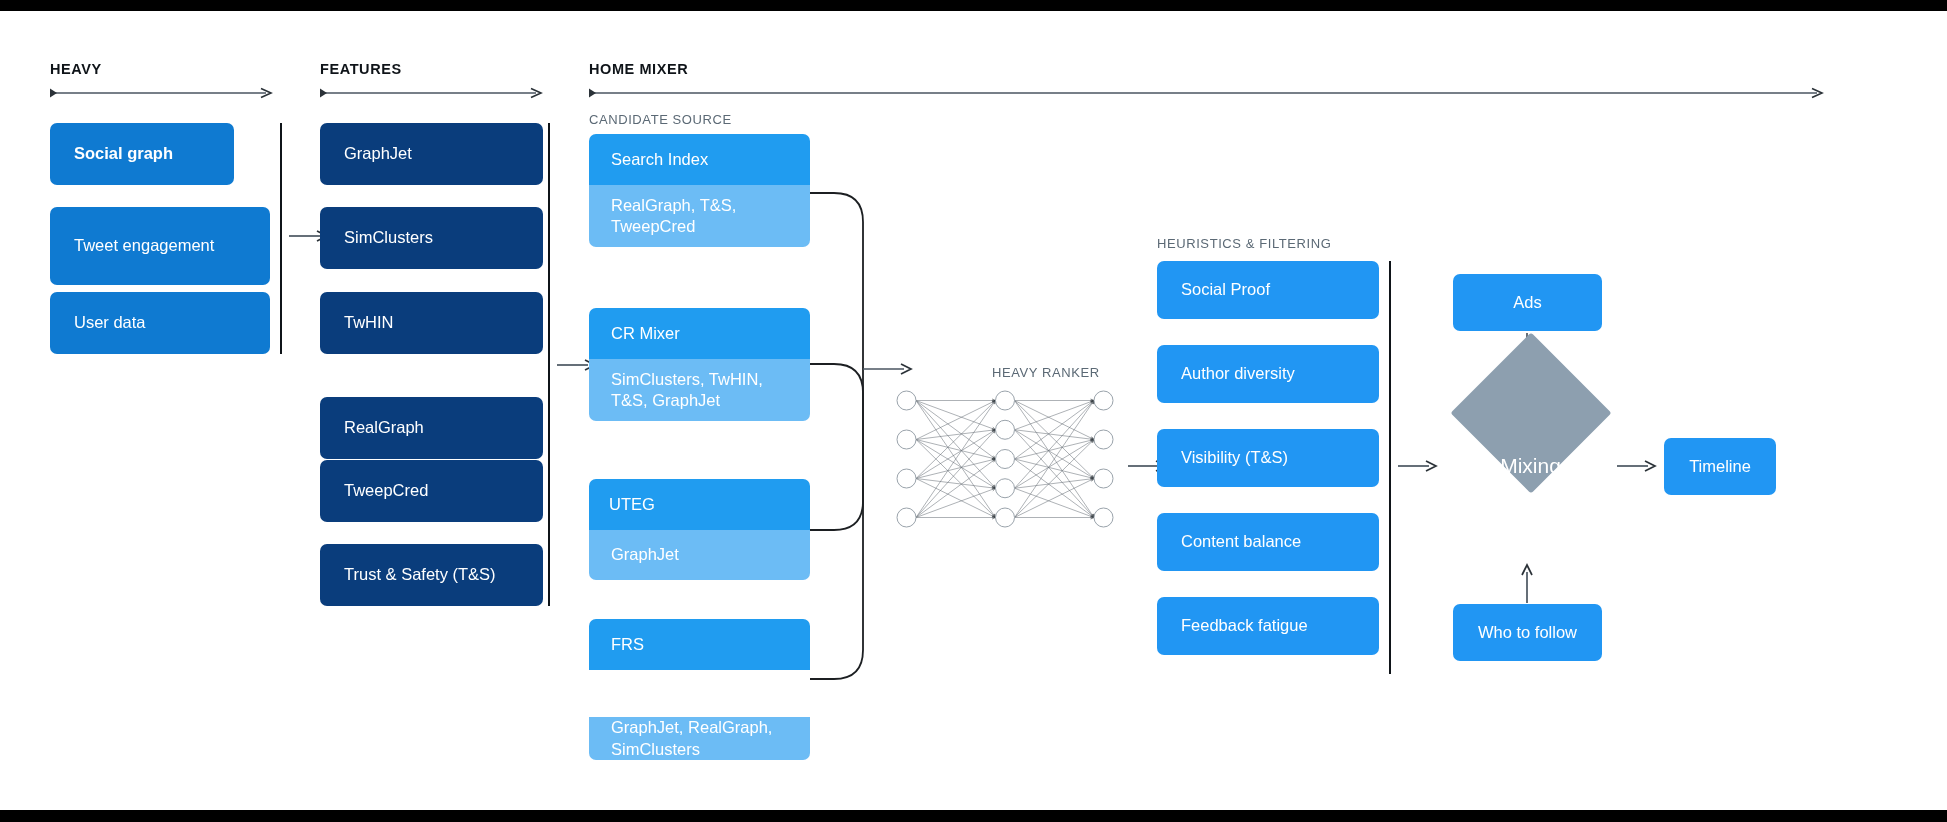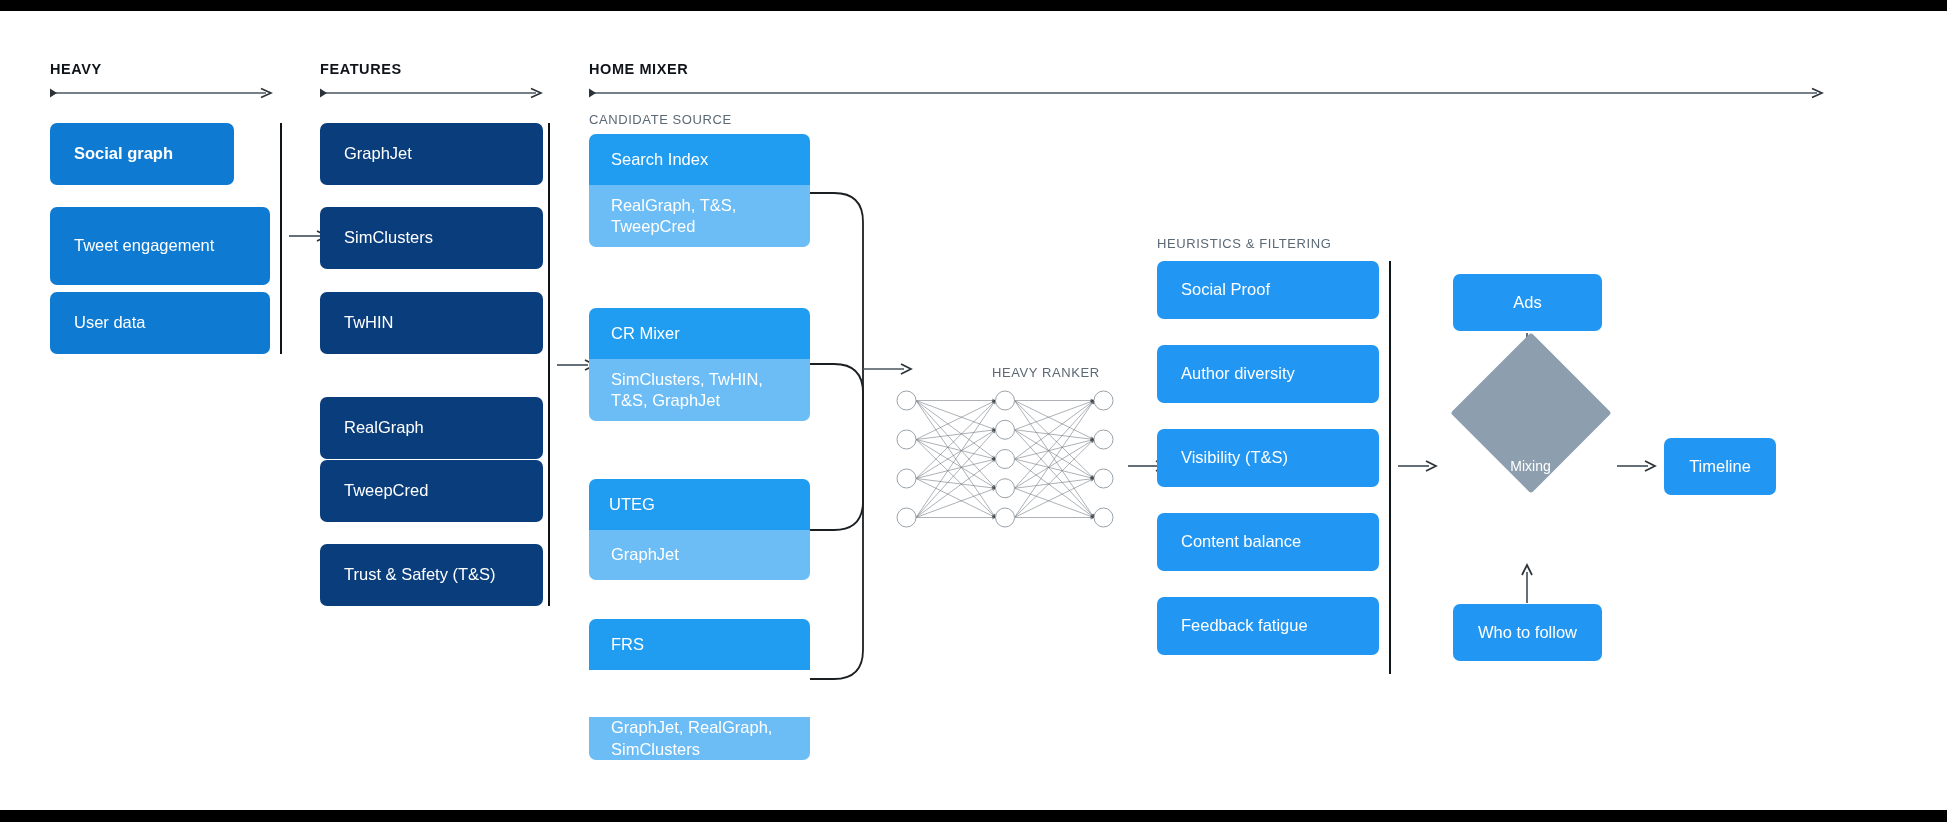--- a/index.html
+++ b/index.html
@@ -114,21 +114,21 @@
   
   .diamond {
     position: absolute;
     background: #8d9faf;
     transform: rotate(45deg);
     border-radius: 3px;
   }
   .diamond-label {
     position: absolute;
     color: #ffffff;
-    font-size: 14px;
+    font-size: 21px;
     display: flex;
     align-items: center;
     justify-content: center;
     white-space: nowrap;
   }
 </style>
 </head>
 <body>
 
 <div id="stage">

